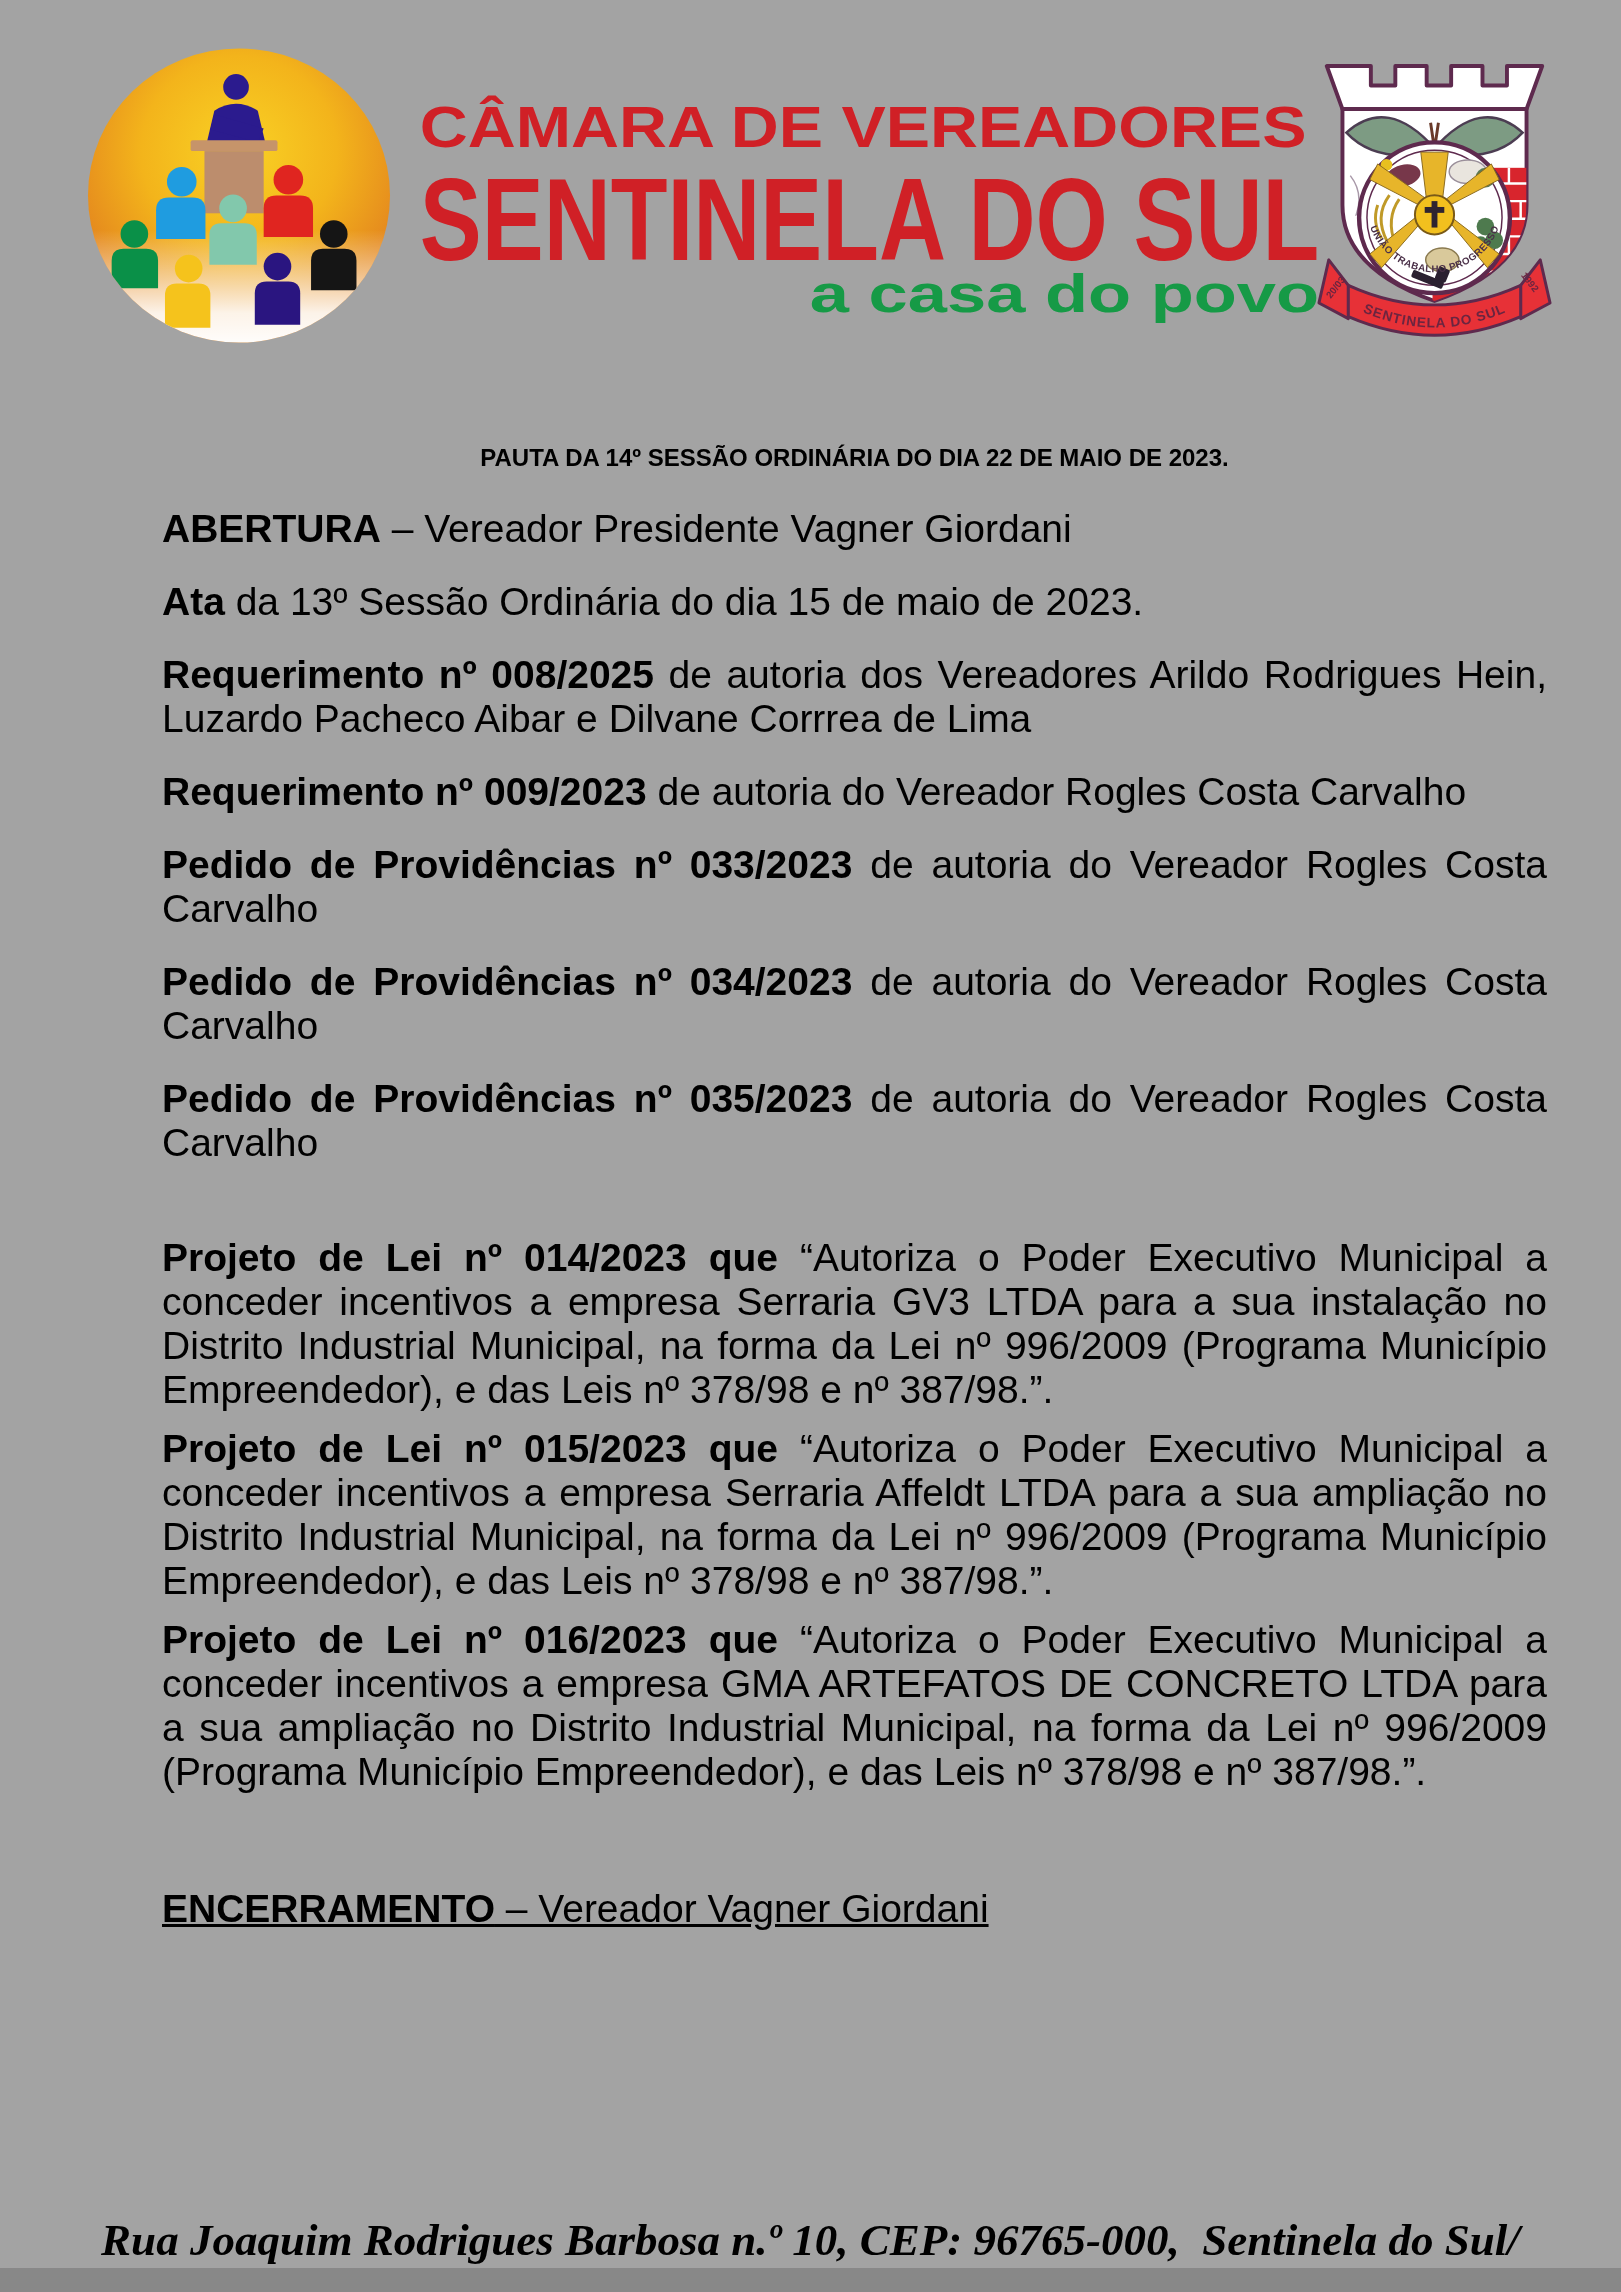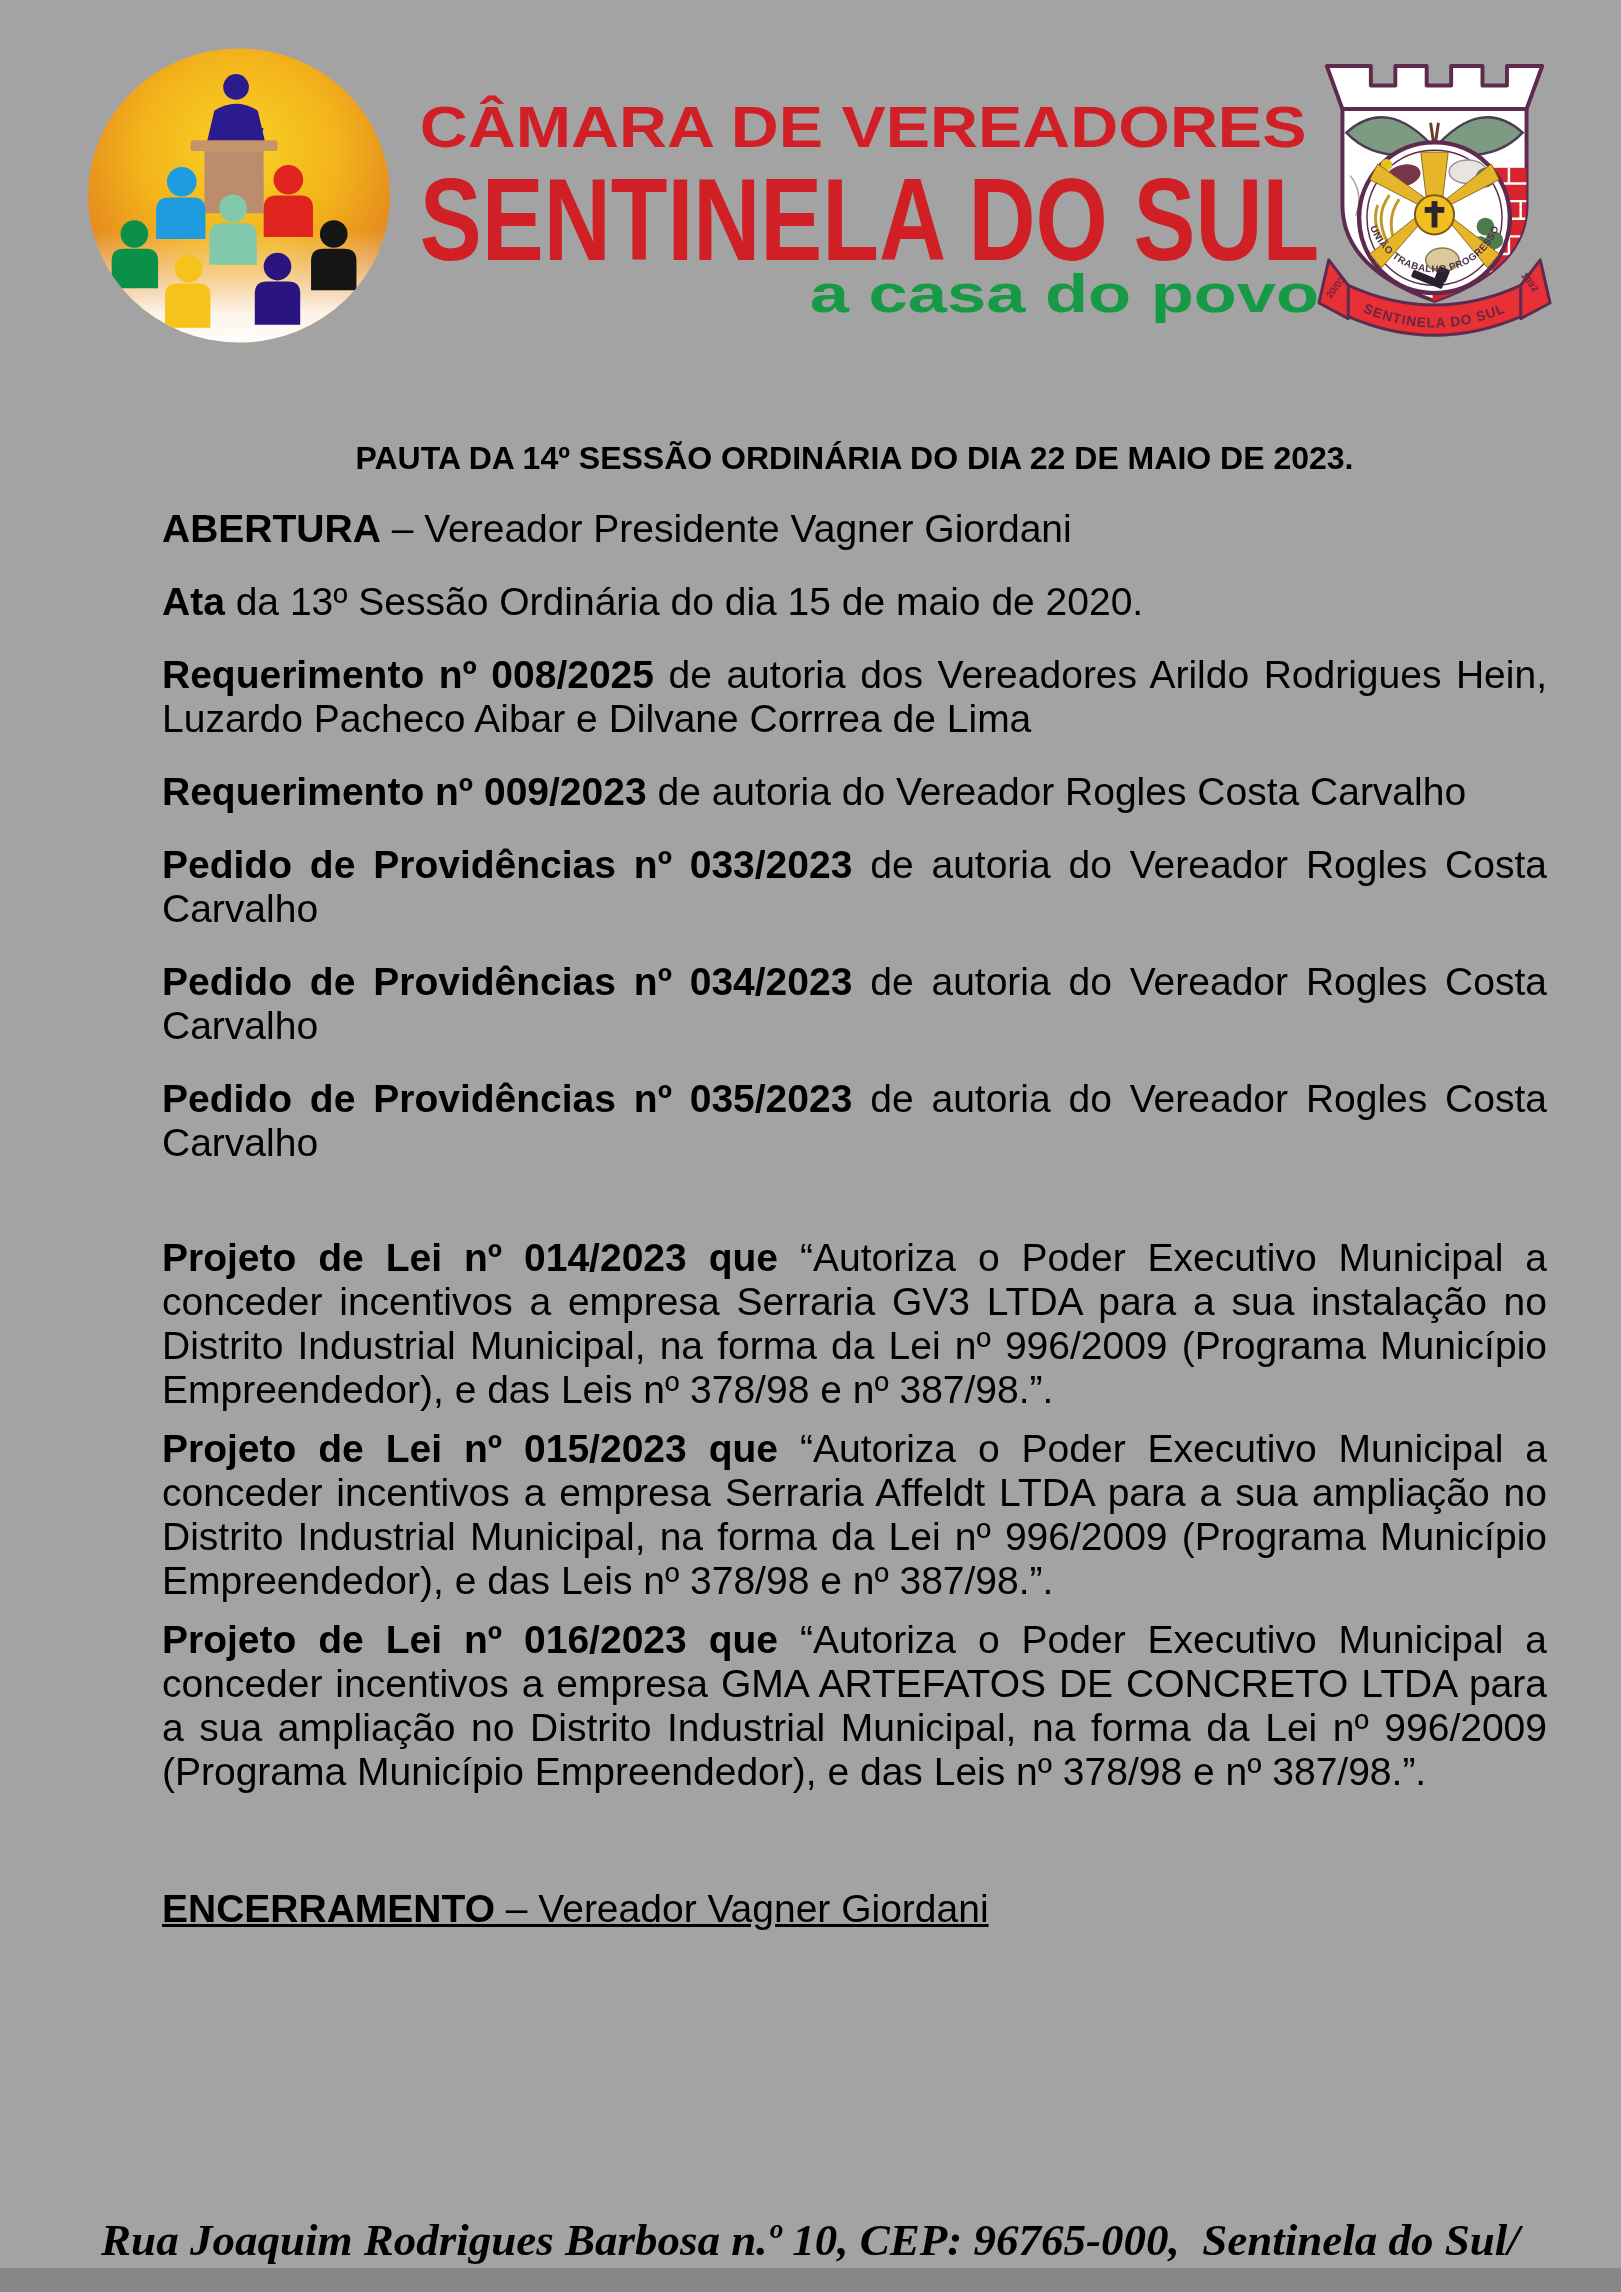--- a/index.html
+++ b/index.html
@@ -12,21 +12,21 @@
     overflow:hidden;
   }
   
   .logo-svg{position:absolute;left:86px;top:47px;width:306px;height:302px;}
   .orgtext-svg{position:absolute;left:412px;top:54px;width:916px;height:270px;}
   .crest-svg{position:absolute;left:1317px;top:55px;width:235px;height:302px;}
   .org-line{fill:var(--brand-red,#d02026);font-family:"Liberation Sans",sans-serif;font-weight:bold;}
   .org-tagline{fill:var(--brand-green,#169a46);font-family:"Liberation Sans",sans-serif;font-weight:bold;}
   
   .content{position:absolute;left:162px;right:74px;top:436px;}
-  .doc-title{font-size:32px;line-height:44px;font-weight:bold;text-align:center;}
+  .doc-title{font-size:24px;line-height:44px;font-weight:bold;text-align:center;}
   .para{font-size:39px;line-height:44px;text-align:justify;margin-top:29px;}
   .para .lead{font-weight:bold;}
   .mt-first{margin-top:27.4px;}
   .mt-xl{margin-top:71px;}
   .mt-sm{margin-top:14.7px;}
   .mt-xxl{margin-top:93px;text-decoration:underline;}
   
   .footer{
     position:absolute;left:78px;right:78px;top:2098px;
     text-align:center;
@@ -194,21 +194,21 @@
 
   <div class="content">
     <div class="doc-title">PAUTA DA 14º SESSÃO ORDINÁRIA DO DIA 22 DE MAIO DE 2023.</div>
 
     <div class="para mt-first">
       <b class="lead">ABERTURA</b><span> – Vereador Presidente Vagner Giordani</span>
     </div>
 
 
     <div class="para">
-      <b class="lead">Ata</b><span> da 13º Sessão Ordinária do dia 15 de maio de 2020.</span>
+      <b class="lead">Ata</b><span> da 13º Sessão Ordinária do dia 15 de maio de 2023.</span>
     </div>
 
     <div class="para">
       <b class="lead">Requerimento nº 008/2025</b><span> de autoria dos Vereadores Arildo Rodrigues Hein, Luzardo Pacheco Aibar e Dilvane Corrrea de Lima</span>
     </div>
 
     <div class="para">
       <b class="lead">Requerimento nº 009/2023</b><span> de autoria do Vereador Rogles Costa Carvalho</span>
     </div>
 

